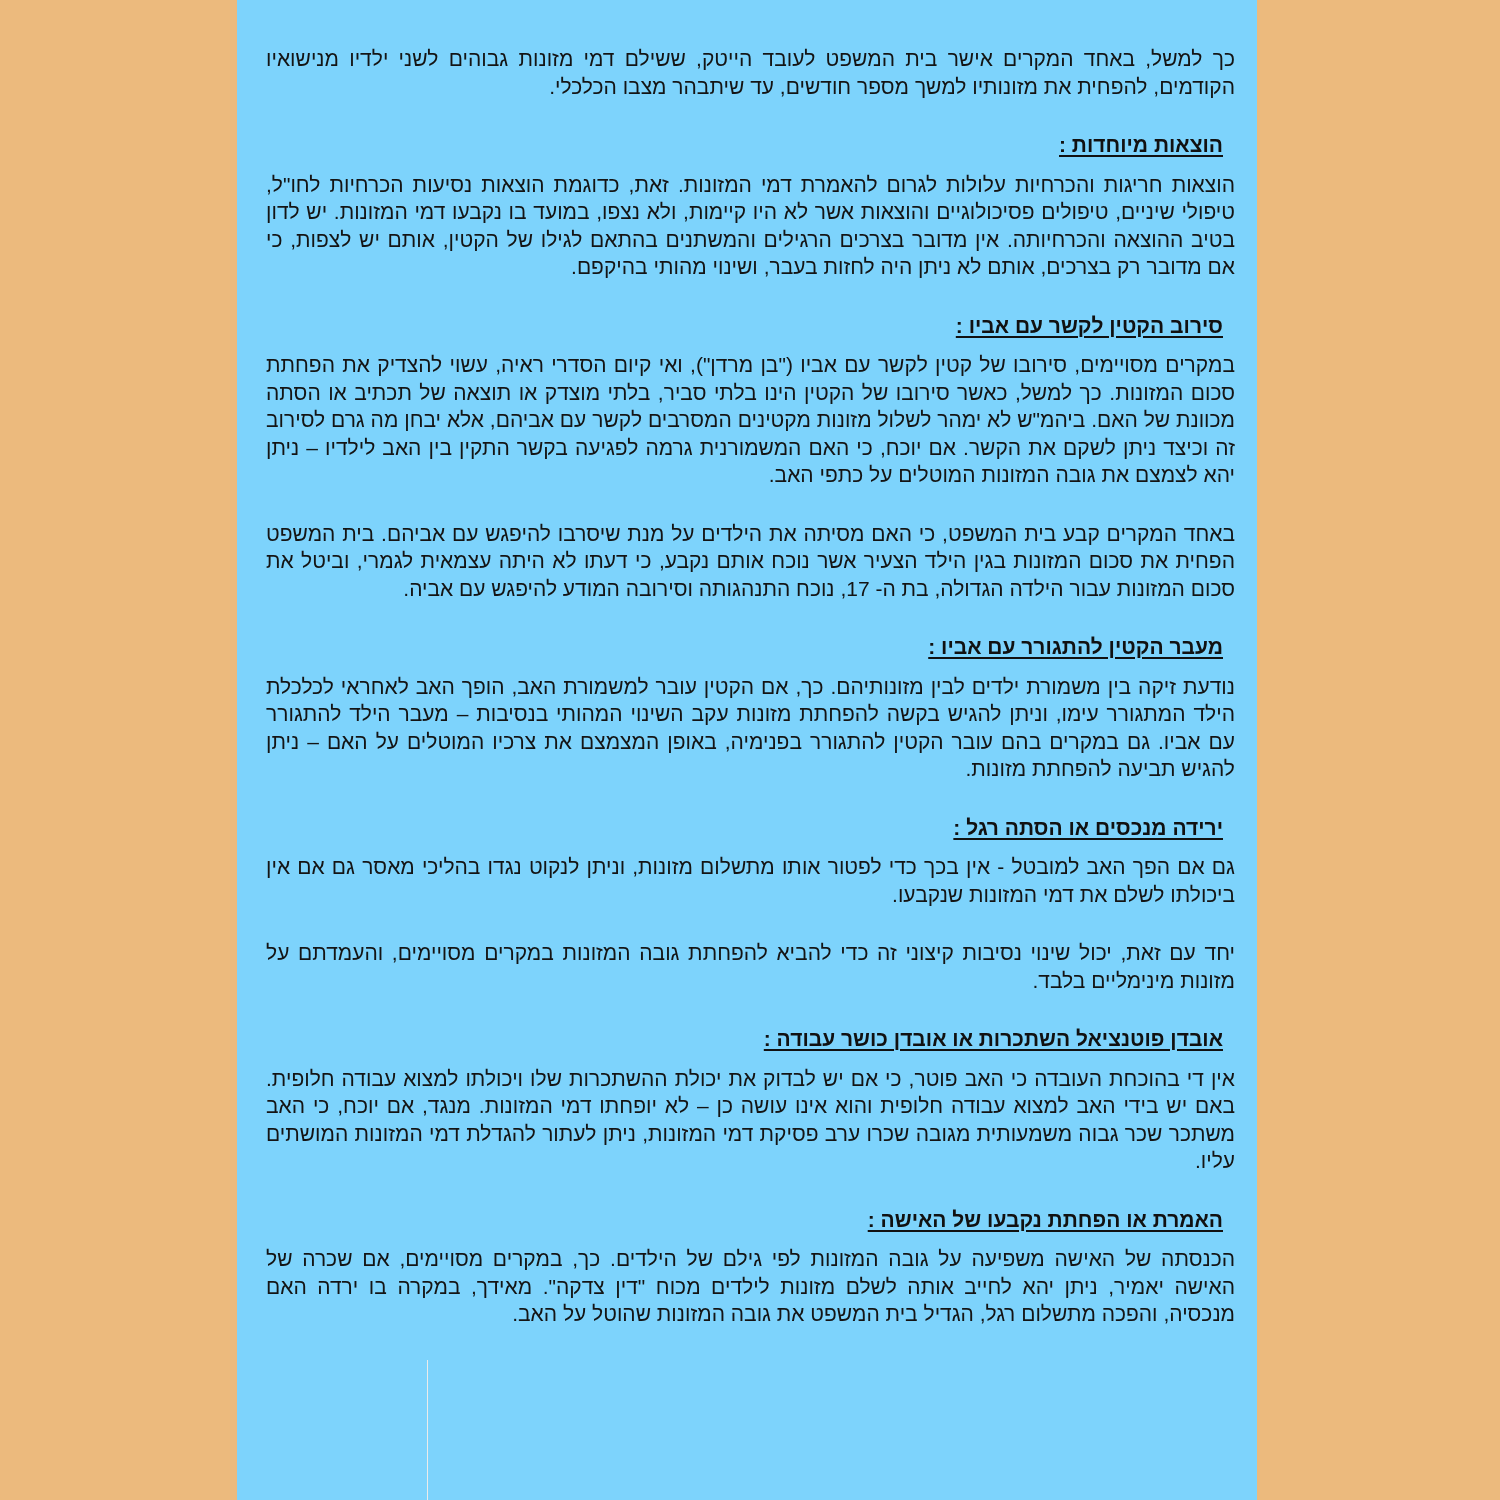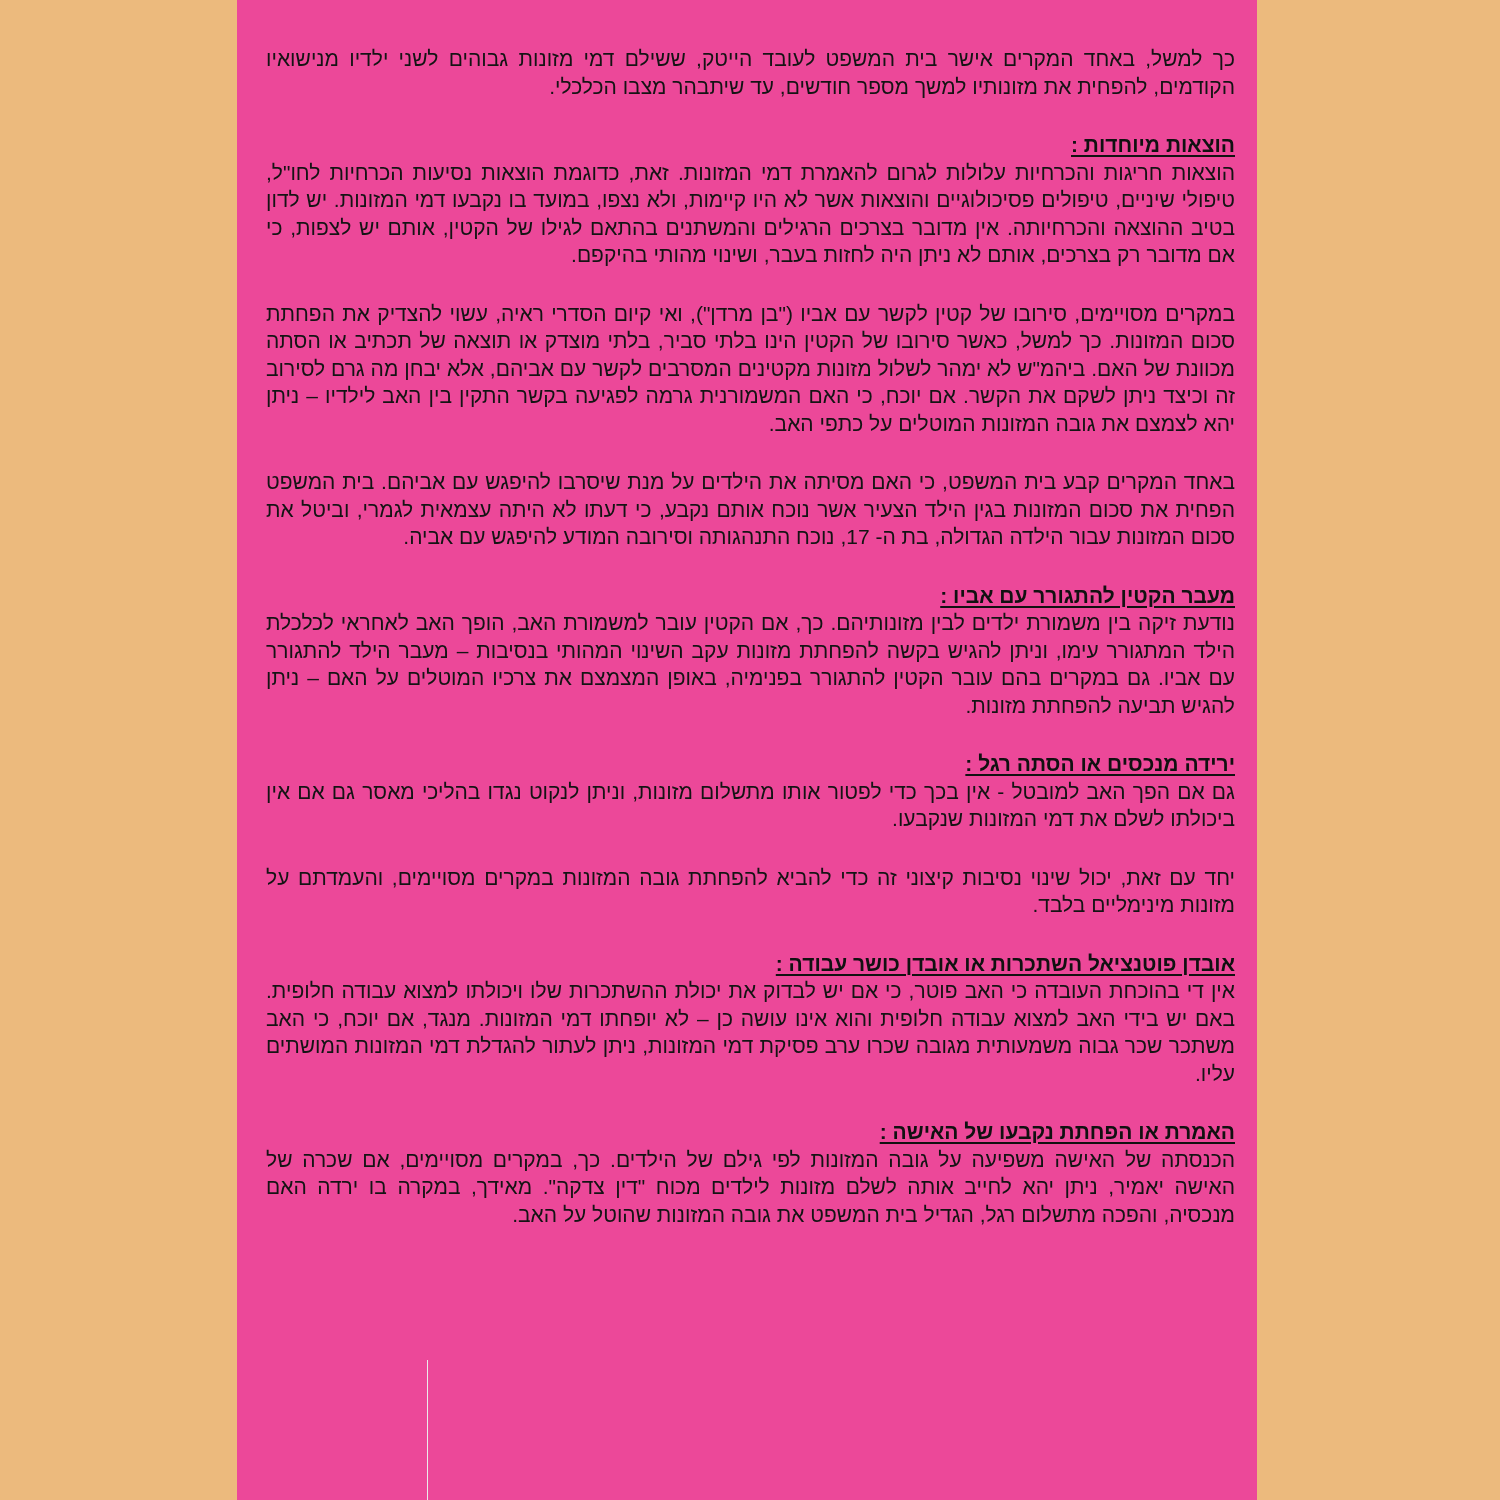--- a/index.html
+++ b/index.html
@@ -12,21 +12,21 @@
   body {
     background: #ecba7d;
     font-family: "Liberation Sans", "DejaVu Sans", sans-serif;
   }
   .paper {
     position: absolute;
     top: 0;
     left: 237px;
     width: 1020px;
     height: 1500px;
-    background: #ec4899;
+    background: #7dd3fc;
     box-sizing: border-box;
     padding: 45px 22px 0 29px;
     direction: rtl;
   }
   .crease {
     position: absolute;
     left: 190px;
     top: 1360px;
     height: 140px;
     width: 1px;
@@ -35,21 +35,21 @@
   .doc {
     color: #141414;
     font-size: 21px;
     line-height: 27.5px;
   }
   .doc p {
     margin: 0 0 31px 0;
     text-align: justify;
   }
   .doc h2 {
-    margin: 0;
+    margin: 12px;
     font-size: 21px;
     line-height: 27.5px;
     font-weight: bold;
     color: #111;
     text-decoration: underline;
     text-decoration-thickness: 2px;
     text-underline-offset: 3px;
   }
 </style>
 </head>
@@ -60,20 +60,21 @@
   <div class="doc">
 
     <p>כך למשל, באחד המקרים אישר בית המשפט לעובד הייטק, ששילם דמי מזונות גבוהים לשני ילדיו מנישואיו הקודמים, להפחית את מזונותיו למשך מספר חודשים, עד שיתבהר מצבו הכלכלי.</p>
 
     <section>
       <h2>הוצאות מיוחדות :</h2>
       <p>הוצאות חריגות והכרחיות עלולות לגרום להאמרת דמי המזונות. זאת, כדוגמת הוצאות נסיעות הכרחיות לחו"ל, טיפולי שיניים, טיפולים פסיכולוגיים והוצאות אשר לא היו קיימות, ולא נצפו, במועד בו נקבעו דמי המזונות. יש לדון בטיב ההוצאה והכרחיותה. אין מדובר בצרכים הרגילים והמשתנים בהתאם לגילו של הקטין, אותם יש לצפות, כי אם מדובר רק בצרכים, אותם לא ניתן היה לחזות בעבר, ושינוי מהותי בהיקפם.</p>
     </section>
 
     <section>
+      <h2>סירוב הקטין לקשר עם אביו :</h2>
       <p>במקרים מסויימים, סירובו של קטין לקשר עם אביו ("בן מרדן"), ואי קיום הסדרי ראיה, עשוי להצדיק את הפחתת סכום המזונות. כך למשל, כאשר סירובו של הקטין הינו בלתי סביר, בלתי מוצדק או תוצאה של תכתיב או הסתה מכוונת של האם. ביהמ"ש לא ימהר לשלול מזונות מקטינים המסרבים לקשר עם אביהם, אלא יבחן מה גרם לסירוב זה וכיצד ניתן לשקם את הקשר. אם יוכח, כי האם המשמורנית גרמה לפגיעה בקשר התקין בין האב לילדיו – ניתן יהא לצמצם את גובה המזונות המוטלים על כתפי האב.</p>
       <p>באחד המקרים קבע בית המשפט, כי האם מסיתה את הילדים על מנת שיסרבו להיפגש עם אביהם. בית המשפט הפחית את סכום המזונות בגין הילד הצעיר אשר נוכח אותם נקבע, כי דעתו לא היתה עצמאית לגמרי, וביטל את סכום המזונות עבור הילדה הגדולה, בת ה- 17, נוכח התנהגותה וסירובה המודע להיפגש עם אביה.</p>
     </section>
 
     <section>
       <h2>מעבר הקטין להתגורר עם אביו :</h2>
       <p>נודעת זיקה בין משמורת ילדים לבין מזונותיהם. כך, אם הקטין עובר למשמורת האב, הופך האב לאחראי לכלכלת הילד המתגורר עימו, וניתן להגיש בקשה להפחתת מזונות עקב השינוי המהותי בנסיבות – מעבר הילד להתגורר עם אביו. גם במקרים בהם עובר הקטין להתגורר בפנימיה, באופן המצמצם את צרכיו המוטלים על האם – ניתן להגיש תביעה להפחתת מזונות.</p>
     </section>
 
     <section>

